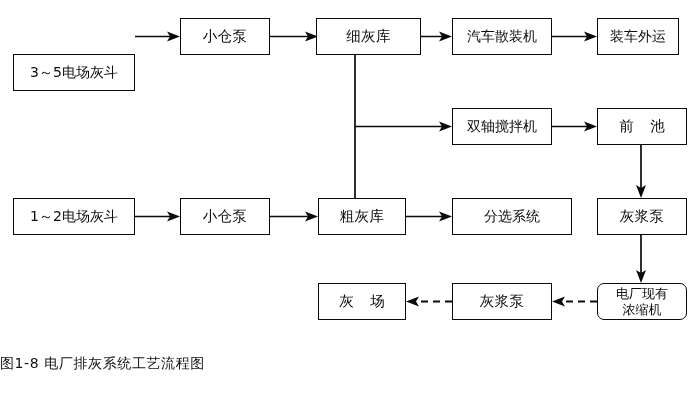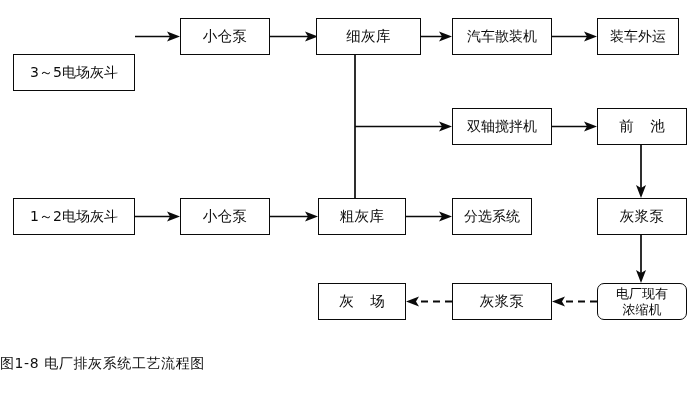--- a/index.html
+++ b/index.html
@@ -136,21 +136,21 @@
       <div class="node narrow-text" style="left: 13px; top: 18px; width: 122px; height: 37px; margin-top: 36px;">3～5电场灰斗</div>
       <div class="node" style="left: 180px; top: 18px; width: 90px; height: 37px;">小仓泵</div>
       <div class="node" style="left: 316px; top: 18px; width: 105px; height: 37px;">细灰库</div>
       <div class="node narrow-text" style="left: 452px; top: 18px; width: 100px; height: 37px;">汽车散装机</div>
       <div class="node narrow-text" style="left: 597px; top: 18px; width: 82px; height: 37px;">装车外运</div>
       <div class="node narrow-text" style="left: 452px; top: 108px; width: 100px; height: 37px;">双轴搅拌机</div>
       <div class="node wide-spaced" style="left: 597px; top: 108px; width: 90px; height: 37px;">前 池</div>
       <div class="node narrow-text" style="left: 13px; top: 198px; width: 122px; height: 37px;">1～2电场灰斗</div>
       <div class="node" style="left: 180px; top: 198px; width: 90px; height: 37px;">小仓泵</div>
       <div class="node" style="left: 318px; top: 198px; width: 88px; height: 37px;">粗灰库</div>
-      <div class="node narrow-text" style="left: 452px; top: 198px; width: 80px; height: 37px;">分选系统</div>
+      <div class="node narrow-text" style="left: 452px; top: 198px; width: 120px; height: 37px;">分选系统</div>
       <div class="node" style="left: 597px; top: 198px; width: 90px; height: 37px;">灰浆泵</div>
       <div class="node wide-spaced" style="left: 318px; top: 283px; width: 88px; height: 37px;">灰 场</div>
       <div class="node" style="left: 452px; top: 283px; width: 100px; height: 37px;">灰浆泵</div>
       <div class="node two-line" style="left: 597px; top: 283px; width: 90px; height: 37px;">电厂现有
 浓缩机</div>
     </div>
 
   <div id="caption">图1-8    电厂排灰系统工艺流程图</div>
 
 </div>

